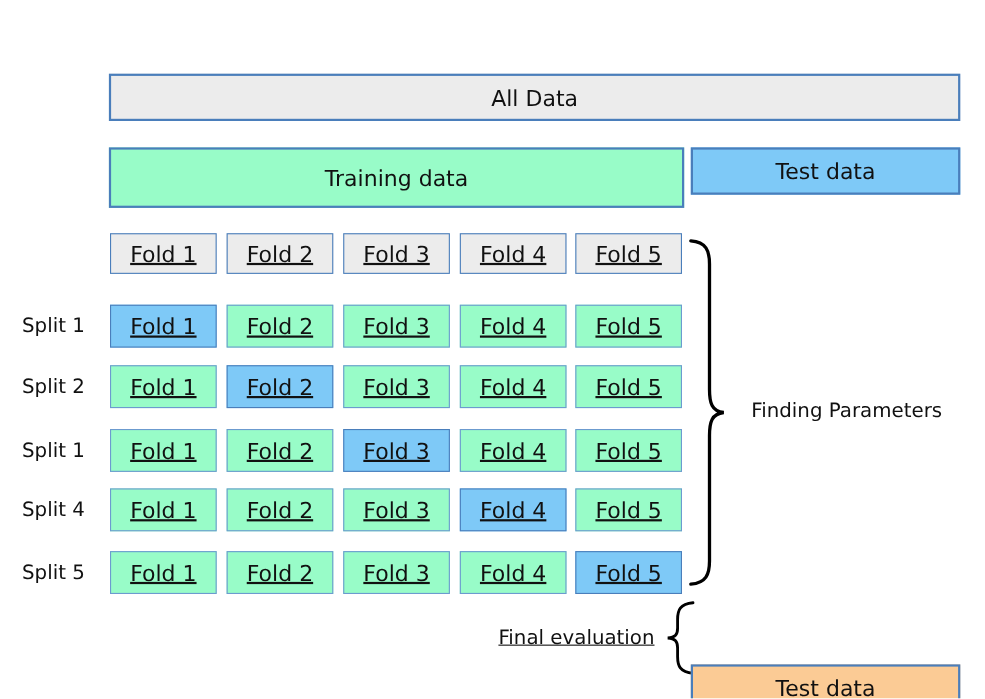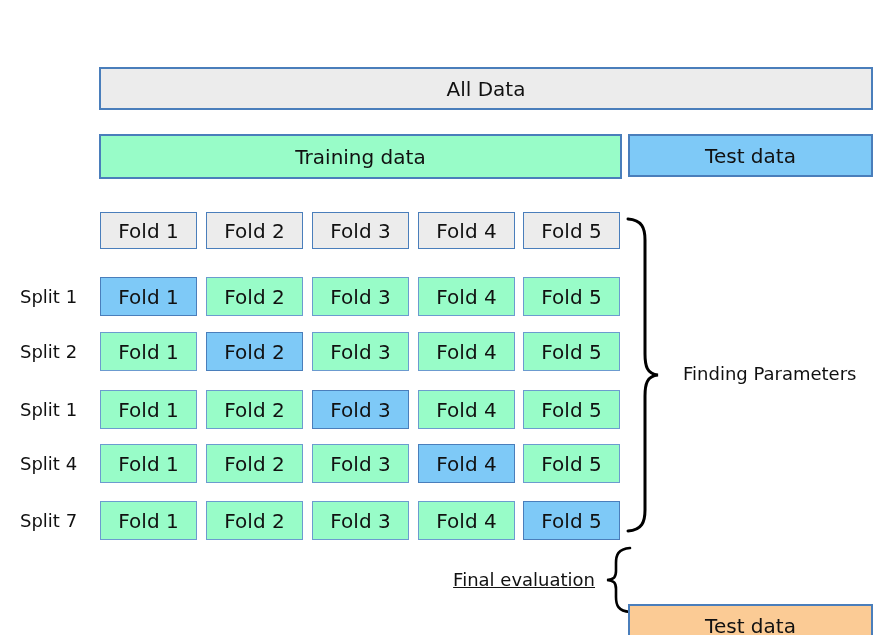--- a/index.html
+++ b/index.html
@@ -13,32 +13,33 @@
   }
   .bar{
     position:absolute;
     box-sizing:border-box;
     border:2px solid var(--box-border,#4A7EBB);
     display:flex;align-items:center;justify-content:center;
     font-size:20px;
     margin-top:46px;
   }
   .all-data{left:99px;top:21px;width:774px;height:43px;background:var(--header-gray,#ECECEC);}
-  .training{left:99px;top:88px;width:523px;height:45px;background:var(--training-green,#98FCC8);}
+  .training{left:99px;top:88px;width:523px;height:55px;background:var(--training-green,#98FCC8);}
   .testdata{left:628px;top:88px;width:245px;height:43px;background:var(--test-blue,#7EC9F7);}
   .finalbox{left:628px;top:558px;width:245px;height:44px;background:var(--final-orange,#FBCB95);}
 
   .cell{
     position:absolute;
     box-sizing:border-box;
     width:97px;height:39px;
     border:1.5px solid #6C9BCF;
     background:var(--training-green,#98FCC8);
     display:flex;align-items:center;justify-content:center;
     font-size:20px;
+    text-decoration:underline;
   }
   .hgray{background:var(--header-gray,#ECECEC);border:1.5px solid var(--box-border,#4A7EBB);height:37px;}
   .tblue{background:var(--test-blue,#7EC9F7);border-color:var(--box-border,#4A7EBB);}
 
   .col0{left:100px}.col1{left:206px}.col2{left:312px}.col3{left:418px}.col4{left:523px}
   .rowh{top:212px}
   .row0{top:277px}.row1{top:332px}.row2{top:390px}.row3{top:444px}.row4{top:501px}
 
   .split-label{
     position:absolute;left:20px;width:76px;height:39px;
@@ -90,21 +91,21 @@
   <div class="cell row2 col3">Fold 4</div>
   <div class="cell row2 col4">Fold 5</div>
 
   <div class="split-label row3">Split 4</div>
   <div class="cell row3 col0">Fold 1</div>
   <div class="cell row3 col1">Fold 2</div>
   <div class="cell row3 col2">Fold 3</div>
   <div class="cell tblue row3 col3">Fold 4</div>
   <div class="cell row3 col4">Fold 5</div>
 
-  <div class="split-label row4">Split 7</div>
+  <div class="split-label row4">Split 5</div>
   <div class="cell row4 col0">Fold 1</div>
   <div class="cell row4 col1">Fold 2</div>
   <div class="cell row4 col2">Fold 3</div>
   <div class="cell row4 col3">Fold 4</div>
   <div class="cell tblue row4 col4">Fold 5</div>
 
   <svg class="brace brace-big" width="45" height="322" viewBox="0 0 45 322">
     <path d="M 8 5 C 22 6, 25 14, 25 26 L 25 140 C 25 152, 27 160, 38 161 C 27 162, 25 170, 25 182 L 25 296 C 25 308, 22 316, 8 317" fill="none" stroke="#000" stroke-width="3" stroke-linecap="round"></path>
   </svg>
   <div class="annotation finding">Finding Parameters</div>

